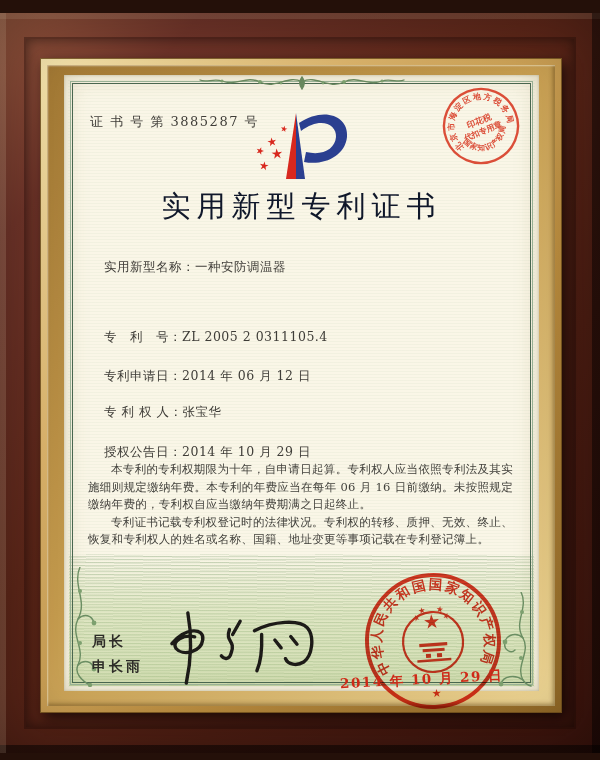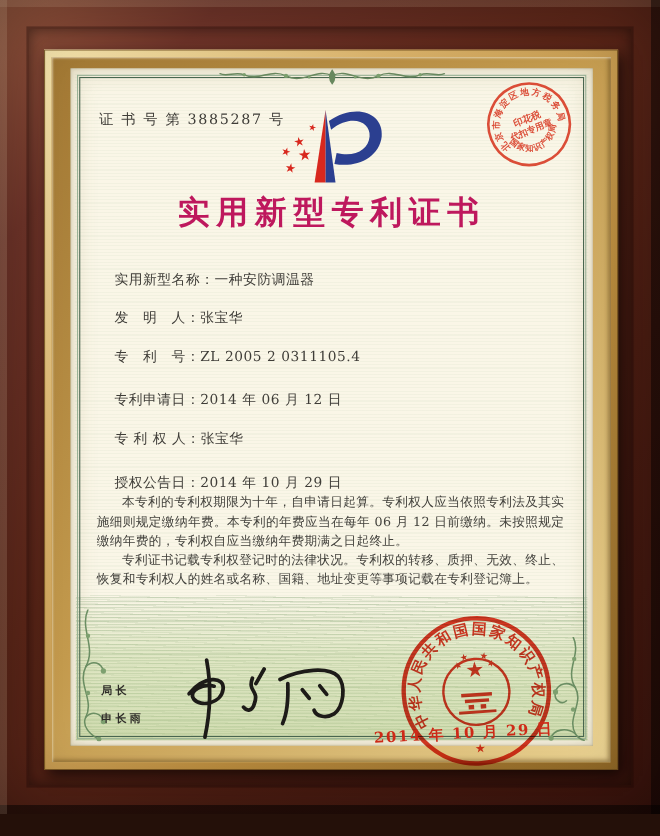--- a/index.html
+++ b/index.html
@@ -1,20 +1,20 @@
 <!DOCTYPE html>
 <html><head>
 <meta charset="utf-8">
 <style>
   html,body{margin:0;padding:0;}
   body{
     width:600px;height:760px;overflow:hidden;background:#241009;
     font-family:"DejaVu Serif","Liberation Serif",serif;
   }
-  .photo{position:relative;width:600px;height:740px;}
+  .photo{position:relative;width:600px;height:740px;margin-top:13px;}
 
   
   .wood{
     position:absolute;inset:0;
     background:
       linear-gradient(132deg,#96573e 0%,#71352a 16%,#5e2719 42%,#4c1d12 68%,#3a130c 100%);
   }
   .wood::before{content:"";position:absolute;inset:0;
     background:
       linear-gradient(to right, rgba(255,225,190,.18) 0 6px, transparent 6px calc(100% - 8px), rgba(0,0,0,.45) calc(100% - 8px)),
@@ -50,26 +50,26 @@
       repeating-linear-gradient(0deg, rgba(105,145,95,.25) 0 1px, transparent 1px 3px),
       repeating-linear-gradient(2deg, rgba(105,145,95,.12) 0 1px, transparent 1px 4px);
   }
   .green-border{position:absolute;inset:6px;border:1px solid #9ab296;}
   .green-border-inner{position:absolute;inset:1px;border:1.5px solid #4a6750;}
 
   
   .cert-number{position:absolute;left:26px;top:38px;font-size:13px;letter-spacing:1.5px;color:#3f3d38;}
   .logo{position:absolute;left:168px;top:24px;width:150px;height:90px;}
   .cert-title{position:absolute;left:0;right:0;top:112px;text-align:center;
-    font-size:29px;font-weight:700;letter-spacing:6px;color:#be185d;}
+    font-size:29px;font-weight:400;letter-spacing:6px;color:#0f172a;}
   .field{position:absolute;left:40px;font-size:12.5px;color:#3f3d38;letter-spacing:.5px;white-space:pre;}
   .f0{top:184px}.f1{top:219px}.f2{top:254px}.f3{top:293px}.f4{top:329px}.f5{top:369px}
   .paras{position:absolute;left:24px;right:26px;top:386px;color:#43423d;}
   .paras p{margin:0;font-size:11.5px;line-height:17.6px;text-align:justify;text-indent:2em;letter-spacing:.3px;}
-  .director{position:absolute;left:28px;top:554px;font-size:10px;font-weight:bold;
+  .director{position:absolute;left:28px;top:554px;font-size:14px;font-weight:bold;
     color:#2e2c28;letter-spacing:3px;line-height:25px;z-index:6;}
   .signature{position:absolute;left:78px;top:526px;width:210px;height:88px;z-index:6;transform:rotate(-2deg);}
 
   .tax-seal{position:absolute;left:377px;top:11px;width:80px;height:80px;opacity:.92;}
   .office-seal{position:absolute;left:299px;top:496px;width:140px;height:140px;z-index:5;
     opacity:.95;mix-blend-mode:multiply;}
   .date-stamp{position:absolute;left:276px;top:596px;z-index:6;font-size:13.5px;font-weight:bold;
     color:#cf2a18;letter-spacing:1.5px;transform:rotate(-3deg);white-space:nowrap;
     font-family:"DejaVu Serif","Liberation Serif",serif;}
 
@@ -156,28 +156,27 @@
         <use href="#star5" transform="translate(40,43) scale(0.46) rotate(-10)"></use>
         <use href="#star5" transform="translate(28,52) scale(0.40) rotate(18)"></use>
         <use href="#star5" transform="translate(45,55) scale(0.56) rotate(-6)"></use>
         <use href="#star5" transform="translate(32,67) scale(0.46) rotate(10)"></use>
       </g>
     </svg>
 
     <div class="cert-title">实用新型专利证书</div>
 
     <div class="field f0"><span>实用新型名称：</span><span>一种安防调温器</span></div>
-    <div class="field f1"><span>发　明　人：</span><span>张宝华</span></div>
     <div class="field f2"><span>专　利　号：</span><span>ZL 2005 2 0311105.4</span></div>
     <div class="field f3"><span>专利申请日：</span><span>2014 年 06 月 12 日</span></div>
     <div class="field f4"><span>专 利 权 人：</span><span>张宝华</span></div>
     <div class="field f5"><span>授权公告日：</span><span>2014 年 10 月 29 日</span></div>
 
     <div class="paras">
-      <p>本专利的专利权期限为十年，自申请日起算。专利权人应当依照专利法及其实施细则规定缴纳年费。本专利的年费应当在每年 06 月 12 日前缴纳。未按照规定缴纳年费的，专利权自应当缴纳年费期满之日起终止。</p>
+      <p>本专利的专利权期限为十年，自申请日起算。专利权人应当依照专利法及其实施细则规定缴纳年费。本专利的年费应当在每年 06 月 16 日前缴纳。未按照规定缴纳年费的，专利权自应当缴纳年费期满之日起终止。</p>
       <p>专利证书记载专利权登记时的法律状况。专利权的转移、质押、无效、终止、恢复和专利权人的姓名或名称、国籍、地址变更等事项记载在专利登记簿上。</p>
     </div>
 
     <div class="director">
       <div>局长</div>
       <div>申长雨</div>
     </div>
 
     <svg class="signature" viewBox="0 0 210 88">
       <g stroke="#1d1b18" stroke-width="3.4" fill="none" stroke-linecap="round" stroke-linejoin="round">

